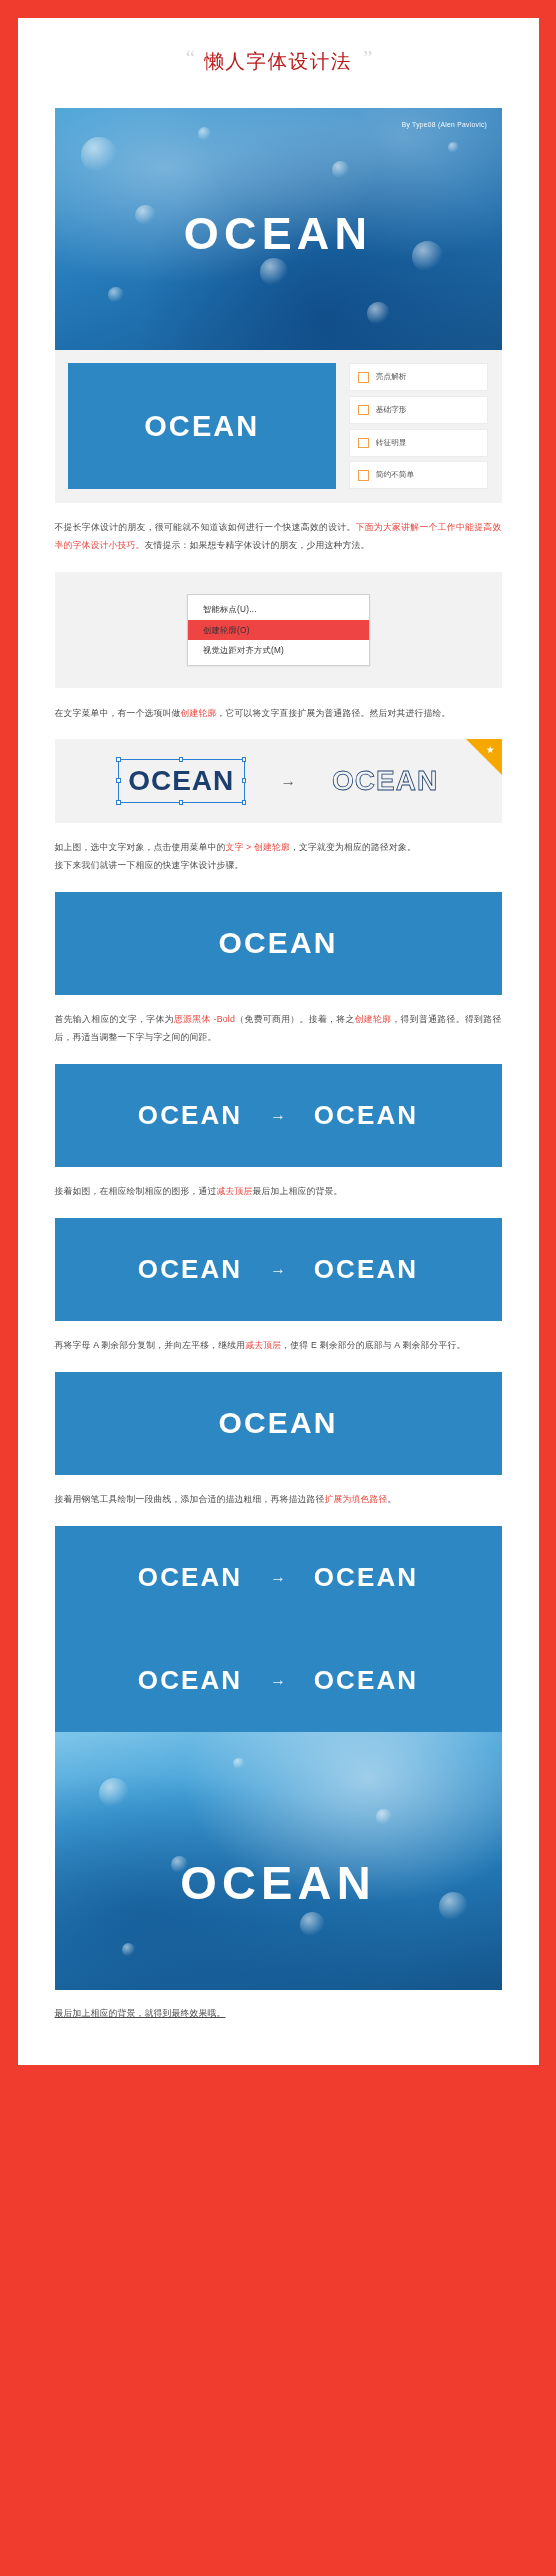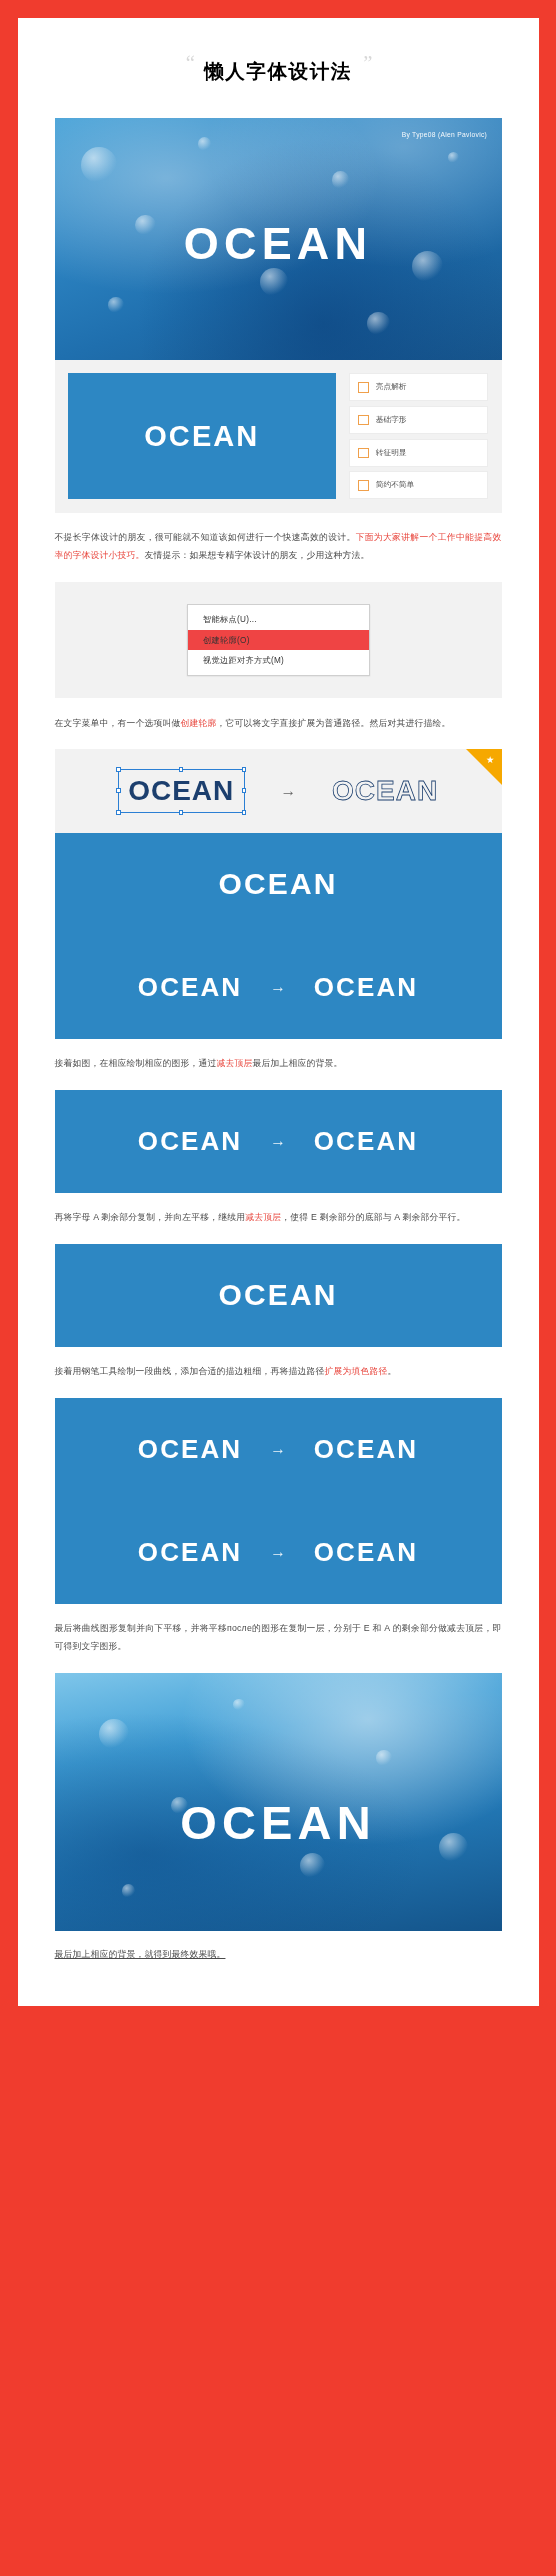--- a/index.html
+++ b/index.html
@@ -35,24 +35,23 @@
     color: #d8d8d8;
     font-size: 20.6px;
     line-height: 1;
     font-family: "Liberation Serif", serif;
     letter-spacing: -2.1px;
     position: relative;
     top: -3.1px;
   }
   .title {
     font-size: 19.6px;
-    color: #000000;
+    color: #b91c1c;
     letter-spacing: 1.5px;
-    font-weight: bold;
-    margin-top: 10px;
+    font-weight: normal;
   }
 
   .content { padding: 12px 37px; }
 
   
   .para {
     font-size: 8.8px;
     line-height: 2.05;
     color: #4a4a4a;
     margin: 15.5px 0 17.5px 0;
@@ -342,27 +341,34 @@
             <i class="h" style="right:-2.6px;top:50%;margin-top:-2.6px;"></i>
             <i class="h" style="left:-2.6px;bottom:-2.6px;"></i>
             <i class="h" style="left:50%;bottom:-2.6px;margin-left:-2.6px;"></i>
             <i class="h" style="right:-2.6px;bottom:-2.6px;"></i>
           </div>
           <div class="arrow">→</div>
           <div class="outline-word">OCEAN</div>
         </div>
       </div>
 
+      <p class="para">
+        <span>如上图，选中文字对象，点击使用菜单中的</span><span class="hl">文字 &gt; 创建轮廓</span><span>，文字就变为相应的路径对象。</span><br>
+        <span>接下来我们就讲一下相应的快速字体设计步骤。</span>
+      </p>
 
       <div class="fig">
         <div class="step-fig">
           <span class="step-word">OCEAN</span>
         </div>
       </div>
 
+      <p class="para">
+        <span>首先输入相应的文字，字体为</span><span class="hl">思源黑体 -Bold</span><span>（免费可商用）。接着，将之</span><span class="hl">创建轮廓</span><span>，得到普通路径。得到路径后，再适当调整一下字与字之间的间距。</span>
+      </p>
 
       <div class="fig">
         <div class="step-fig">
           <span class="step-word small">OCEAN</span>
           <span class="step-arrow">→</span>
           <span class="step-word small">OCEAN</span>
         </div>
       </div>
 
       <p class="para">
@@ -401,21 +407,20 @@
 
 
       <div class="fig">
         <div class="step-fig">
           <span class="step-word small">OCEAN</span>
           <span class="step-arrow">→</span>
           <span class="step-word small">OCEAN</span>
         </div>
       </div>
 
-      <p class="para">最后将曲线图形复制并向下平移，并将平移после的图形在复制一层，分别于 E 和 A 的剩余部分做减去顶层，即可得到文字图形。</p>
 
       <div class="fig">
         <div class="ocean-final">
           <div class="bubbles">
             <span style="left:10%;top:18%;width:30px;height:30px;"></span>
             <span style="left:26%;top:48%;width:17.5px;height:17.5px;"></span>
             <span style="left:40%;top:10%;width:11.3px;height:11.3px;"></span>
             <span style="left:55%;top:70%;width:25px;height:25px;"></span>
             <span style="left:72%;top:30%;width:15.5px;height:15.5px;"></span>
             <span style="left:86%;top:62%;width:29px;height:29px;"></span>

